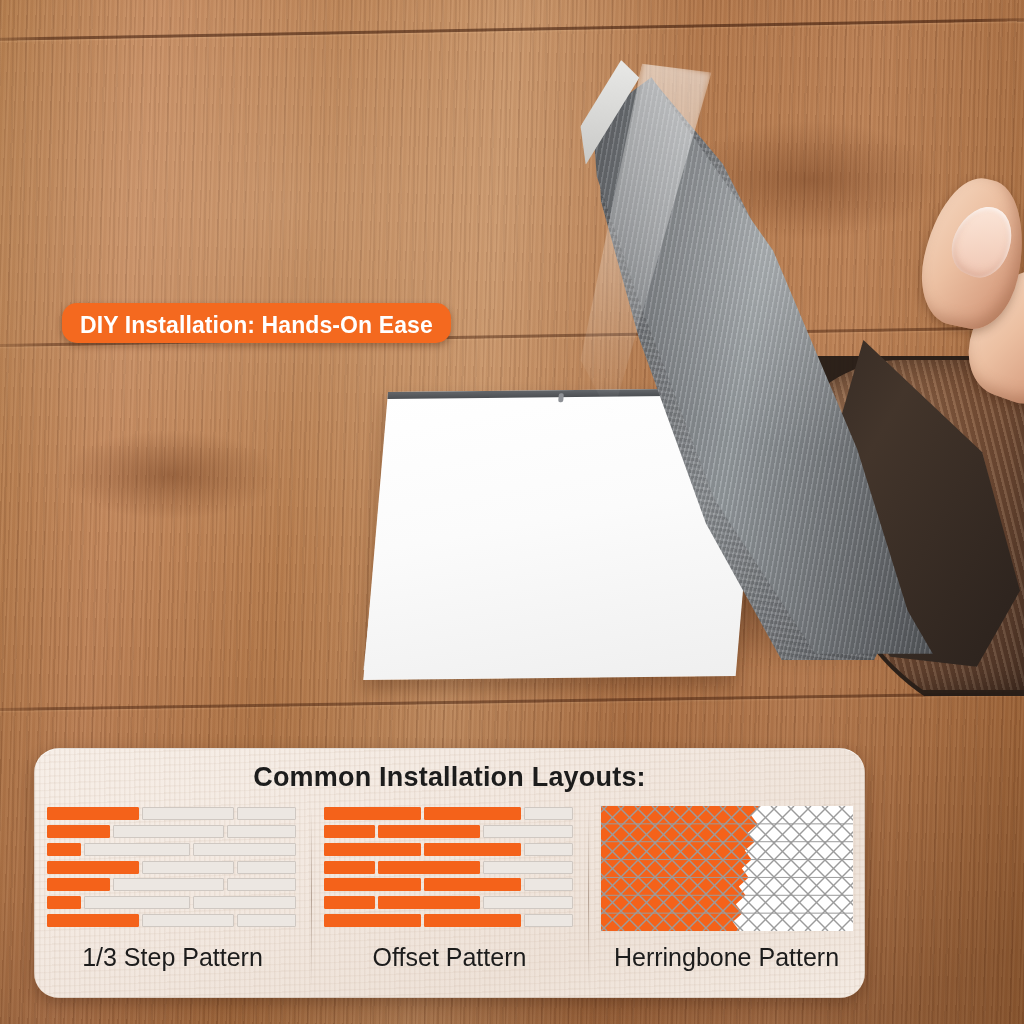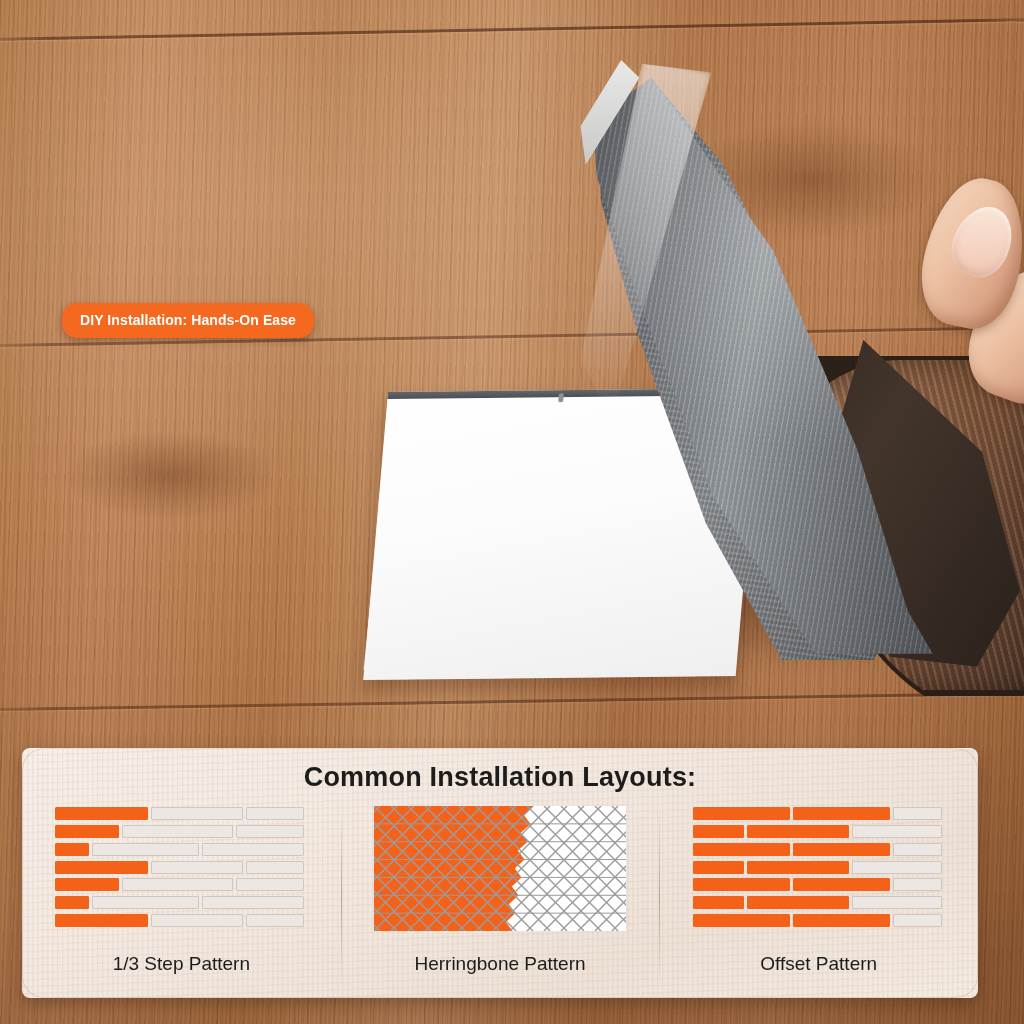--- a/index.html
+++ b/index.html
@@ -117,41 +117,41 @@
   
   .headline{position:absolute;left:62px;top:128px;width:640px;}
   .hl-line{font-weight:700;font-size:62px;line-height:.95;letter-spacing:-1px;
     color:#232323;white-space:nowrap;
     transform:scaleX(1.04);transform-origin:left center;
     text-shadow:0 2px 4px rgba(255,240,225,.35);}
   .hl-accent{color:#f97316;}
   .hl-line.l2{margin-top:14px;}
   .badge{position:absolute;left:62px;top:303px;
     background:#f4691f;color:#ffffff;
-    font-weight:700;font-size:14px;letter-spacing:.1px;
-    padding:9px 18px 10px 18px;border-radius:15px;
+    font-weight:700;font-size:23px;letter-spacing:.1px;
+    padding:9px 18px 4px 18px;border-radius:15px;
     box-shadow:0 3px 7px rgba(60,26,10,.35);}
 
   
-  .panel{position:absolute;left:22px;top:748px;width:956px;height:250px;
-    border-radius:8px;
+  .panel{position:absolute;left:34px;top:748px;width:831px;height:250px;
+    border-radius:25px;
     background:
       repeating-linear-gradient(90deg, rgba(196,172,152,.16) 0px, rgba(196,172,152,.16) 1px, rgba(255,255,255,0) 2px, rgba(255,255,255,0) 5px),
       repeating-linear-gradient(178deg, rgba(186,160,138,.10) 0px, rgba(186,160,138,.10) 1px, rgba(255,255,255,0) 2px, rgba(255,255,255,0) 7px),
       linear-gradient(160deg,#f7efe8 0%,#f3e9e1 38%,#eee2d8 72%,#f4ebe3 100%);
     box-shadow:0 6px 16px rgba(50,22,8,.32), inset 0 1px 0 rgba(255,255,255,.7);
     overflow:hidden;}
   .panel-title{position:absolute;left:0;right:0;top:14px;text-align:center;
     font-weight:700;font-size:27px;color:#1c1c1c;letter-spacing:.2px;}
   .cells{position:absolute;left:0;right:0;top:58px;height:192px;display:flex;}
   .cell{flex:1;position:relative;display:flex;flex-direction:column;align-items:center;}
   .cell + .cell::before{content:"";position:absolute;left:0;top:2px;bottom:10px;width:1px;
     background:linear-gradient(180deg,rgba(160,140,124,0),rgba(150,128,112,.65),rgba(160,140,124,0));}
   .swatch{width:252px;height:125px;position:relative;overflow:hidden;}
-  .cell-label{margin-top:22px;font-size:19px;color:#1c1c1c;font-weight:400;}
+  .cell-label{margin-top:12px;font-size:25px;color:#1c1c1c;font-weight:400;}
 
   
   .rowset{position:absolute;left:0;top:0;width:100%;height:100%;}
   .brow{position:absolute;left:0;width:100%;height:13px;display:flex;}
   .brick{height:13px;margin-right:3px;border-radius:1px;
     background:#ece7e2;border:1px solid #cfc8c2;box-sizing:border-box;}
   .brick.on{background:#f4621a;border-color:#f4621a;}
 
   .panel-edge{position:absolute;inset:0;border-radius:22px;
     box-shadow:inset 0 0 0 1px rgba(160,136,116,.25);pointer-events:none;}
@@ -237,20 +237,62 @@
                 <div class="brick" style="width: 42%;"></div>
               </div>
               <div class="brow" style="top: 108.143px;">
                 <div class="brick on" style="width: 38%;"></div>
                 <div class="brick" style="width: 38%;"></div>
                 <div class="brick" style="width: 24%;"></div>
               </div>
             </div>
           </div>
           <div class="cell-label">1/3 Step Pattern</div>
+        </div>
+        <div class="cell">
+          <div class="swatch">
+            <div class="rowset">
+              <div class="brow" style="top: 1px;">
+                <div class="brick on" style="width: 40%;"></div>
+                <div class="brick on" style="width: 40%;"></div>
+                <div class="brick" style="width: 20%;"></div>
+              </div>
+              <div class="brow" style="top: 18.8571px;">
+                <div class="brick on" style="width: 21%;"></div>
+                <div class="brick on" style="width: 42%;"></div>
+                <div class="brick" style="width: 37%;"></div>
+              </div>
+              <div class="brow" style="top: 36.7143px;">
+                <div class="brick on" style="width: 40%;"></div>
+                <div class="brick on" style="width: 40%;"></div>
+                <div class="brick" style="width: 20%;"></div>
+              </div>
+              <div class="brow" style="top: 54.5714px;">
+                <div class="brick on" style="width: 21%;"></div>
+                <div class="brick on" style="width: 42%;"></div>
+                <div class="brick" style="width: 37%;"></div>
+              </div>
+              <div class="brow" style="top: 72.4286px;">
+                <div class="brick on" style="width: 40%;"></div>
+                <div class="brick on" style="width: 40%;"></div>
+                <div class="brick" style="width: 20%;"></div>
+              </div>
+              <div class="brow" style="top: 90.2857px;">
+                <div class="brick on" style="width: 21%;"></div>
+                <div class="brick on" style="width: 42%;"></div>
+                <div class="brick" style="width: 37%;"></div>
+              </div>
+              <div class="brow" style="top: 108.143px;">
+                <div class="brick on" style="width: 40%;"></div>
+                <div class="brick on" style="width: 40%;"></div>
+                <div class="brick" style="width: 20%;"></div>
+              </div>
+            </div>
+          </div>
+          <div class="cell-label">Offset Pattern</div>
         </div>
         <div class="cell">
           <div class="swatch"><svg width="252" height="125" viewBox="0 0 252 125">
               <rect width="252" height="125" fill="#ffffff"></rect>
               <path d="M0,0 L159.6,0.0 L149.8,8.9 L156.6,17.9 L156.6,17.9 L146.8,26.8 L153.6,35.7 L153.6,35.7 L143.8,44.6 L150.6,53.6 L150.6,53.6 L140.8,62.5 L147.6,71.4 L147.6,71.4 L137.8,80.4 L144.6,89.3 L144.6,89.3 L134.8,98.2 L141.6,107.1 L141.6,107.1 L131.8,116.1 L138.6,125.0 L0,125 Z" fill="#f4621a"></path>
               <g stroke="#9b9b9b" stroke-width="1.4">
                 <line x1="-170" y1="125" x2="-45" y2="0"></line>
                 <line x1="-170" y1="0" x2="-45" y2="125"></line>
                 <line x1="-153" y1="125" x2="-28" y2="0"></line>
                 <line x1="-153" y1="0" x2="-28" y2="125"></line>
@@ -323,59 +365,17 @@
                 <line x1="0" y1="17.857142857142858" x2="252" y2="17.857142857142858" stroke-width="1"></line>
                 <line x1="0" y1="35.714285714285715" x2="252" y2="35.714285714285715" stroke-width="1"></line>
                 <line x1="0" y1="53.57142857142857" x2="252" y2="53.57142857142857" stroke-width="1"></line>
                 <line x1="0" y1="71.42857142857143" x2="252" y2="71.42857142857143" stroke-width="1"></line>
                 <line x1="0" y1="89.28571428571429" x2="252" y2="89.28571428571429" stroke-width="1"></line>
                 <line x1="0" y1="107.14285714285714" x2="252" y2="107.14285714285714" stroke-width="1"></line>
               </g>
             </svg></div>
           <div class="cell-label">Herringbone Pattern</div>
         </div>
-        <div class="cell">
-          <div class="swatch">
-            <div class="rowset">
-              <div class="brow" style="top: 1px;">
-                <div class="brick on" style="width: 40%;"></div>
-                <div class="brick on" style="width: 40%;"></div>
-                <div class="brick" style="width: 20%;"></div>
-              </div>
-              <div class="brow" style="top: 18.8571px;">
-                <div class="brick on" style="width: 21%;"></div>
-                <div class="brick on" style="width: 42%;"></div>
-                <div class="brick" style="width: 37%;"></div>
-              </div>
-              <div class="brow" style="top: 36.7143px;">
-                <div class="brick on" style="width: 40%;"></div>
-                <div class="brick on" style="width: 40%;"></div>
-                <div class="brick" style="width: 20%;"></div>
-              </div>
-              <div class="brow" style="top: 54.5714px;">
-                <div class="brick on" style="width: 21%;"></div>
-                <div class="brick on" style="width: 42%;"></div>
-                <div class="brick" style="width: 37%;"></div>
-              </div>
-              <div class="brow" style="top: 72.4286px;">
-                <div class="brick on" style="width: 40%;"></div>
-                <div class="brick on" style="width: 40%;"></div>
-                <div class="brick" style="width: 20%;"></div>
-              </div>
-              <div class="brow" style="top: 90.2857px;">
-                <div class="brick on" style="width: 21%;"></div>
-                <div class="brick on" style="width: 42%;"></div>
-                <div class="brick" style="width: 37%;"></div>
-              </div>
-              <div class="brow" style="top: 108.143px;">
-                <div class="brick on" style="width: 40%;"></div>
-                <div class="brick on" style="width: 40%;"></div>
-                <div class="brick" style="width: 20%;"></div>
-              </div>
-            </div>
-          </div>
-          <div class="cell-label">Offset Pattern</div>
-        </div>
       </div>
     <div class="panel-edge"></div>
   </div>
 
 </div>
 
 </body></html>

